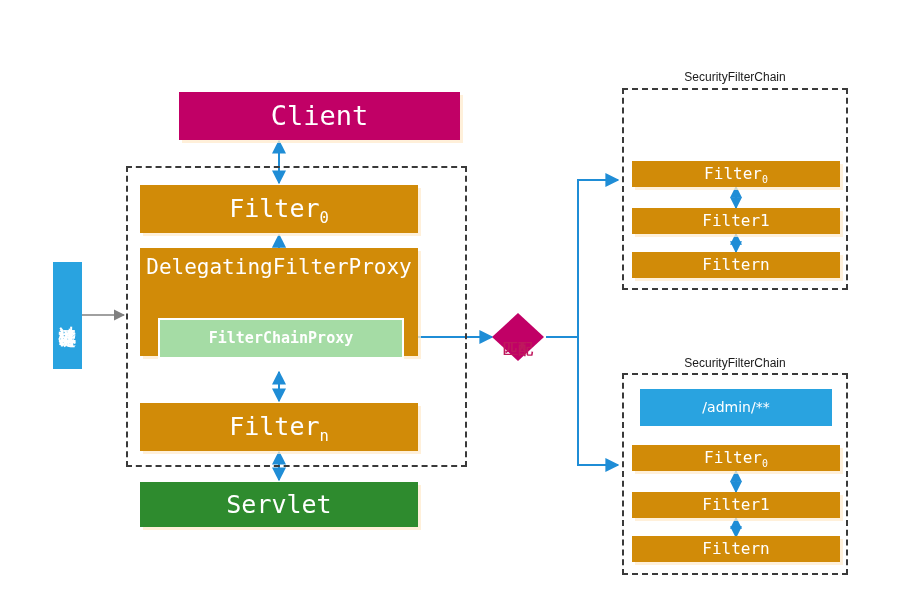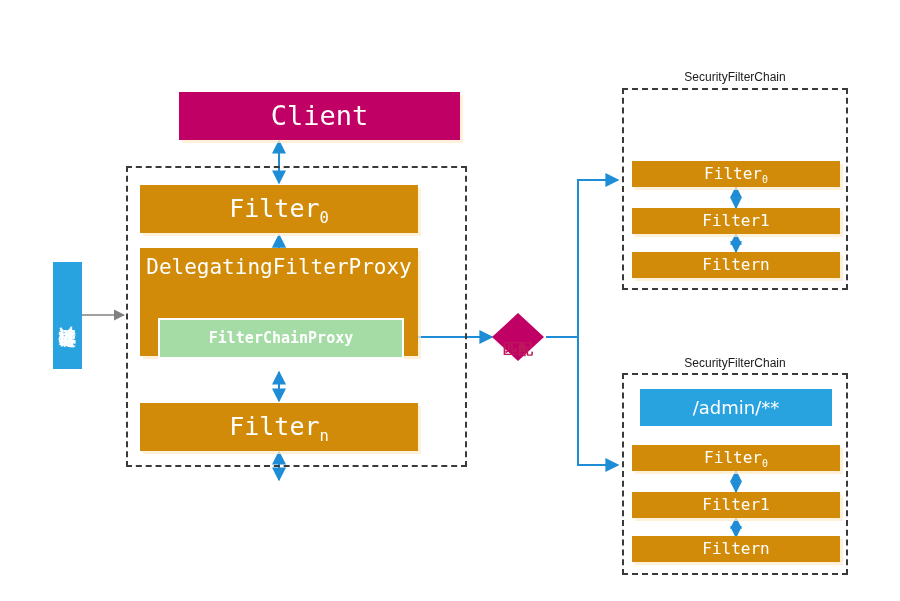--- a/index.html
+++ b/index.html
@@ -109,20 +109,23 @@
 
   <div class="box green-light mono" style="left:158px;top:318px;width:246px;height:41px;font-size:15px;
               font-weight:bold;">
     <span>FilterChainProxy</span>
   </div>
 
   <div class="box orange shadow mono" style="left:140px;top:403px;width:278px;height:48px;font-size:25px;">
     <span><span>Filter</span><sub>n</sub></span>
   </div>
 
+  <div class="box green-dark shadow mono" style="left:140px;top:482px;width:278px;height:45px;font-size:25px;">
+    <span>Servlet</span>
+  </div>
 
   <div class="diamond-wrap" style="left:490px;top:309px;width:56px;height:56px;">
     <svg width="56" height="56" viewBox="0 0 56 56">
       <polygon points="28,4 54,28 28,52 2,28" fill="#c10066"></polygon>
     </svg>
     <div class="diamond-txt">匹配</div>
   </div>
 
   <div class="cap-label" style="left:622px;top:70px;width:226px;">SecurityFilterChain</div>
 
@@ -138,21 +141,21 @@
   </div>
 
   <div class="box orange shadow mono" style="left:632px;top:252px;width:208px;height:26px;font-size:16px;">
     <span>Filtern</span>
   </div>
 
   <div class="cap-label" style="left:622px;top:356px;width:226px;">SecurityFilterChain</div>
 
   <div class="dashed" style="left:622px;top:373px;width:226px;height:202px;"></div>
 
-  <div class="box blue" style="left:640px;top:389px;width:192px;height:37px;font-size:18px;
+  <div class="box blue" style="left:640px;top:389px;width:192px;height:37px;font-size:14px;
               font-family:'DejaVu Sans',sans-serif;">
     <span>/admin/**</span>
   </div>
 
   <div class="box orange shadow mono" style="left:632px;top:445px;width:208px;height:26px;font-size:16px;">
     <span><span>Filter</span><sub>0</sub></span>
   </div>
 
   <div class="box orange shadow mono" style="left:632px;top:492px;width:208px;height:26px;font-size:16px;">
     <span>Filter1</span>

